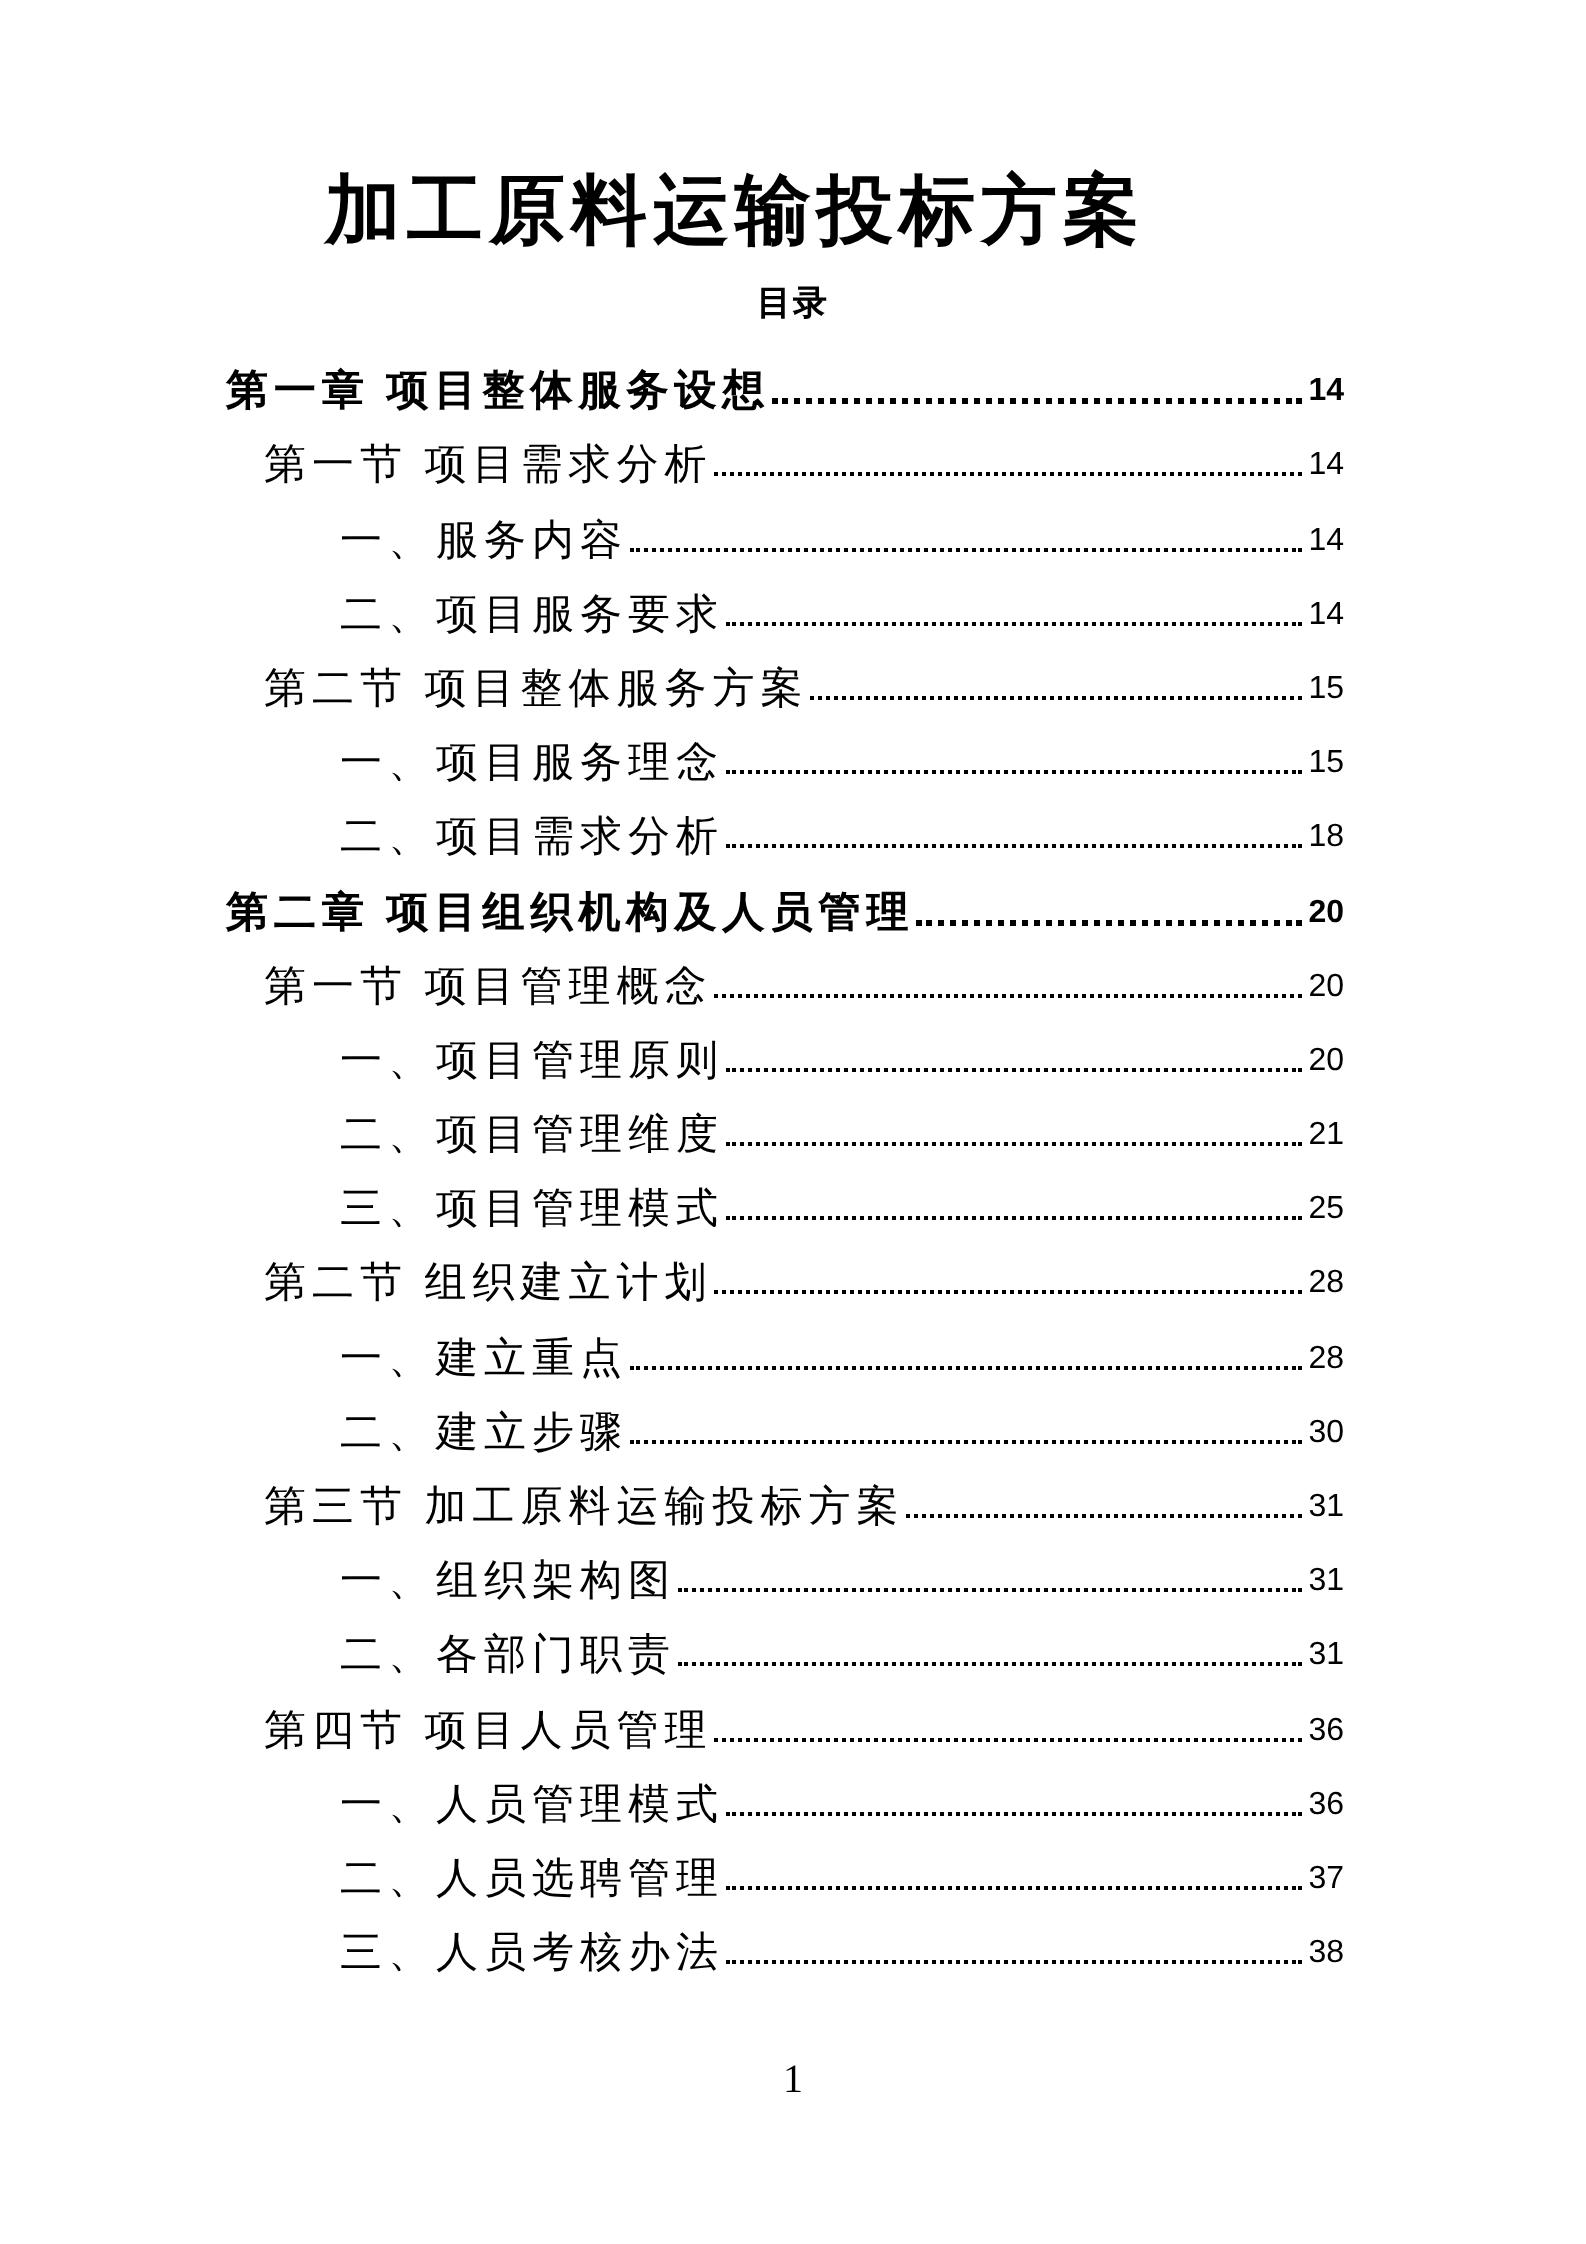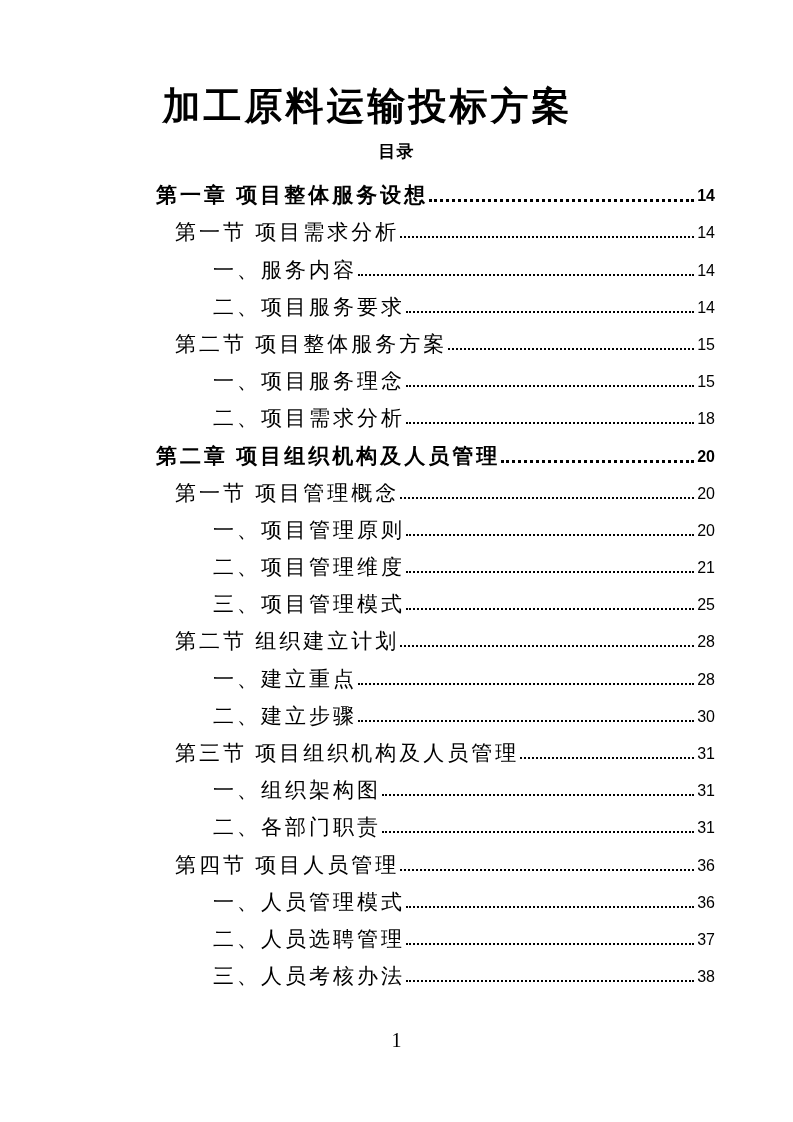--- a/index.html
+++ b/index.html
@@ -36,21 +36,20 @@
     font-size: 17px;
     line-height: 28px;
     font-weight: bold;
     letter-spacing: 1px;
   }
   .toc {
     position: absolute;
     top: 172px;
     left: 113px;
     width: 559px;
-    margin-left: 43px;
   }
   .toc-row {
     display: flex;
     align-items: flex-end;
     height: 37.2px;
   }
   .toc-label {
     white-space: nowrap;
     font-size: 21px;
     line-height: 27px;
@@ -161,21 +160,21 @@
       <span class="toc-label">一、建立重点</span>
       <span class="toc-leader"></span>
       <span class="toc-page">28</span>
     </div>
     <div class="toc-row item">
       <span class="toc-label">二、建立步骤</span>
       <span class="toc-leader"></span>
       <span class="toc-page">30</span>
     </div>
     <div class="toc-row section">
-      <span class="toc-label">第三节 项目组织机构及人员管理</span>
+      <span class="toc-label">第三节 加工原料运输投标方案</span>
       <span class="toc-leader"></span>
       <span class="toc-page">31</span>
     </div>
     <div class="toc-row item">
       <span class="toc-label">一、组织架构图</span>
       <span class="toc-leader"></span>
       <span class="toc-page">31</span>
     </div>
     <div class="toc-row item">
       <span class="toc-label">二、各部门职责</span>

